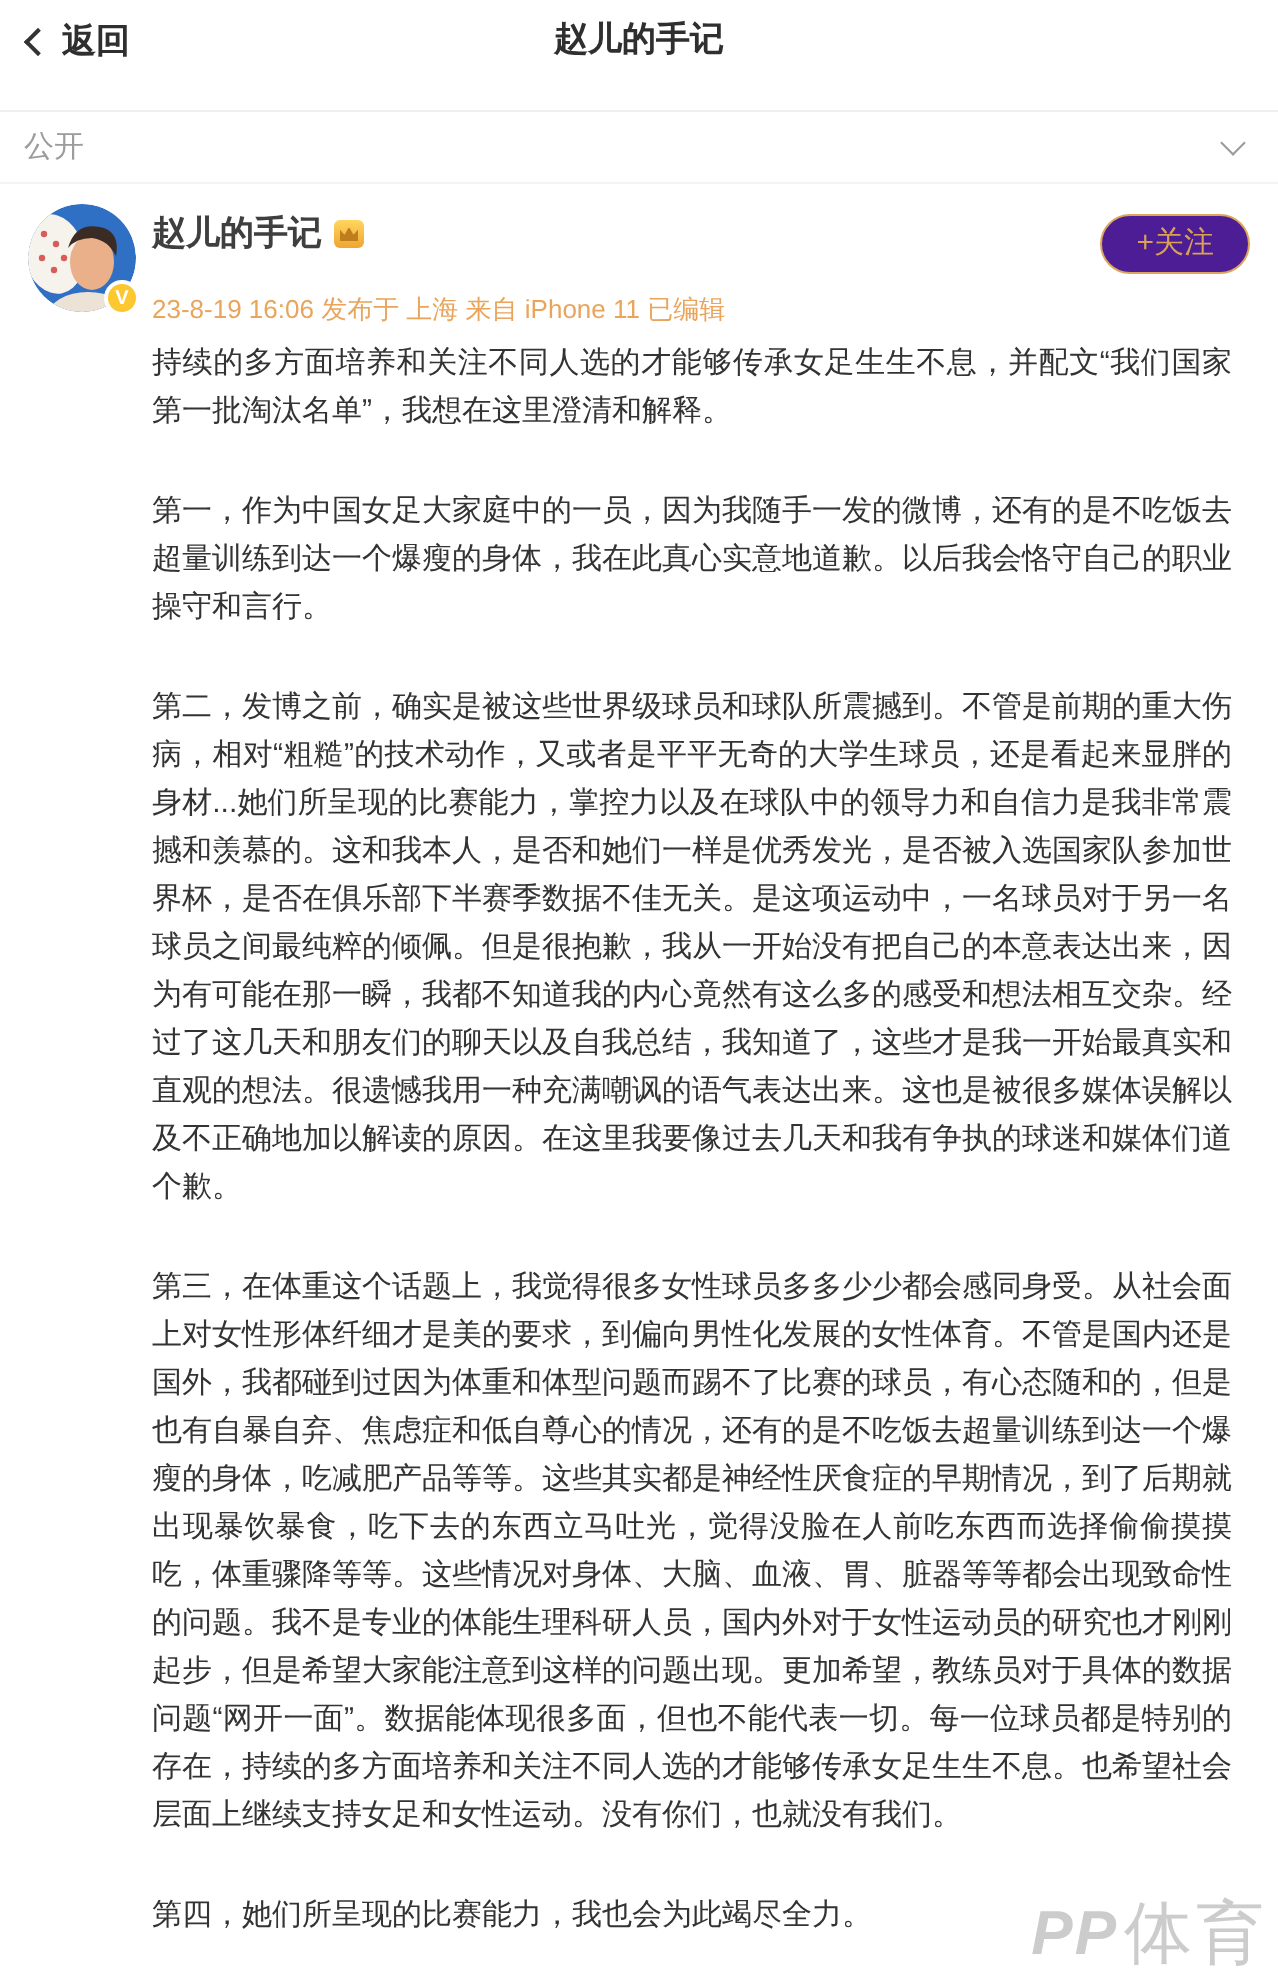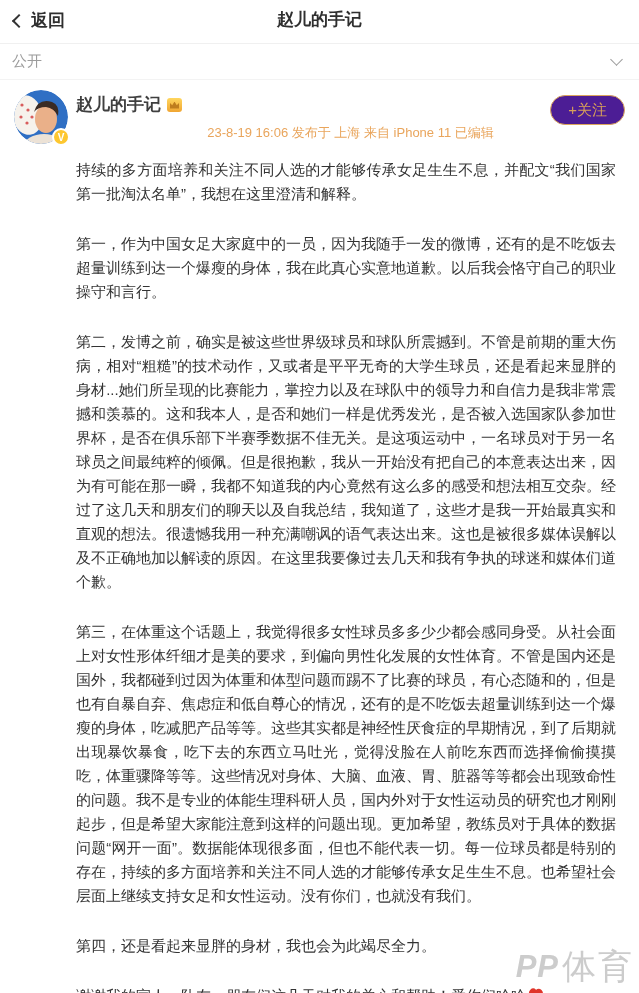--- a/index.html
+++ b/index.html
@@ -1,21 +1,21 @@
 <!DOCTYPE html>
 <html><head>
 <meta charset="utf-8">
 <style>
   * { margin:0; padding:0; box-sizing:border-box; }
   html,body { background:#fff; }
   body { font-family:"Liberation Sans","DejaVu Sans",sans-serif; }
   .page { position:relative; width:639px; height:993px; margin:0 auto; background:#fff; overflow:hidden; }
 
   
-  .navbar { position:relative; height:44px; border-bottom:1px solid #f0f0f0; background:#fff; }
+  .navbar { position:relative; height:56px; border-bottom:1px solid #f0f0f0; background:#fff; }
   .back { position:absolute; left:14px; top:0; height:40px; display:flex; align-items:center; gap:7px; cursor:pointer; }
   .chev-left { width:10px; height:10px; border-top:2.5px solid #333; border-left:2.5px solid #333; transform:rotate(-45deg); margin-top:1px; }
   .back-label { font-size:17px; font-weight:bold; color:#2f2f2f; }
   .nav-title { position:absolute; left:0; right:0; top:0; height:40px; line-height:40px; text-align:center; font-size:17px; font-weight:bold; color:#2f2f2f; pointer-events:none; }
 
   
   .visibility-bar { position:relative; height:36px; border-bottom:1px solid #f3f3f3; display:flex; align-items:center; padding:0 18px 0 12px; cursor:pointer; }
   .visibility-label { font-size:15px; color:#9c9c9c; }
   .chev-down { margin-left:auto; width:9px; height:9px; border-right:1.6px solid #9a9a9a; border-bottom:1.6px solid #9a9a9a; transform:rotate(45deg); margin-top:-4px; }
 
@@ -23,21 +23,21 @@
   .post { padding:10px 14px 0 14px; }
   .profile { position:relative; height:58px; }
   .avatar { position:absolute; left:0; top:0; width:54px; height:54px; border-radius:50%; overflow:visible; cursor:pointer; }
   .avatar svg { display:block; border-radius:50%; }
   .vbadge { position:absolute; right:-2px; bottom:-2px; width:18px; height:18px; border-radius:50%; background:#fdc730; border:2px solid #fff; color:#fff; font-size:10px; font-weight:bold; display:flex; align-items:center; justify-content:center; }
   .author-block { margin-left:62px; padding-top:3px; }
   .author-line { display:flex; align-items:center; gap:6px; }
   .author-name { font-size:17px; font-weight:bold; color:#3f3f3f; cursor:pointer; }
   .gold-badge { width:15px; height:14px; border-radius:3px; background:linear-gradient(180deg,#ffd65e,#f0a532); position:relative; }
   .gold-badge::after { content:""; position:absolute; left:3px; top:4px; width:9px; height:7px; background:#bf7d1e; clip-path:polygon(0 100%,0 20%,25% 55%,50% 0,75% 55%,100% 20%,100% 100%); }
-  .post-meta { margin-top:8px; font-size:13px; color:#e9a55c;text-align:center; }
+  .post-meta { margin-top:18px; font-size:13px; color:#e9a55c; }
   .follow-btn { position:absolute; right:0; top:5px; height:30px; padding:0 17px; border:1px solid #dca55d; border-radius:16px; background:#4c1d95; color:#d9a158; font-size:15px; line-height:28px; cursor:pointer; }
 
   
   .content { margin:10px 0 0 62px; width:540px; font-size:15px; line-height:24px; color:#333; text-align:justify; }
   .content p { margin:0; }
   .content p + p { margin-top:26px; }
 
   
   .heart { display:inline-block; position:relative; width:15px; height:13px; margin-left:2px; vertical-align:-1px; }
   .heart::before,.heart::after { content:""; position:absolute; top:0; width:7.5px; height:12px; border-radius:8px 8px 0 0; background:#e0352b; }
@@ -99,21 +99,21 @@
         <div class="post-meta">23-8-19 16:06 发布于 上海 来自 iPhone 11 已编辑</div>
       </div>
       <button class="follow-btn">+关注</button>
     </div>
 
     <div class="content">
       <p>持续的多方面培养和关注不同人选的才能够传承女足生生不息，并配文“我们国家第一批淘汰名单”，我想在这里澄清和解释。</p>
       <p>第一，作为中国女足大家庭中的一员，因为我随手一发的微博，还有的是不吃饭去超量训练到达一个爆瘦的身体，我在此真心实意地道歉。以后我会恪守自己的职业操守和言行。</p>
       <p>第二，发博之前，确实是被这些世界级球员和球队所震撼到。不管是前期的重大伤病，相对“粗糙”的技术动作，又或者是平平无奇的大学生球员，还是看起来显胖的身材...她们所呈现的比赛能力，掌控力以及在球队中的领导力和自信力是我非常震撼和羡慕的。这和我本人，是否和她们一样是优秀发光，是否被入选国家队参加世界杯，是否在俱乐部下半赛季数据不佳无关。是这项运动中，一名球员对于另一名球员之间最纯粹的倾佩。但是很抱歉，我从一开始没有把自己的本意表达出来，因为有可能在那一瞬，我都不知道我的内心竟然有这么多的感受和想法相互交杂。经过了这几天和朋友们的聊天以及自我总结，我知道了，这些才是我一开始最真实和直观的想法。很遗憾我用一种充满嘲讽的语气表达出来。这也是被很多媒体误解以及不正确地加以解读的原因。在这里我要像过去几天和我有争执的球迷和媒体们道个歉。</p>
       <p>第三，在体重这个话题上，我觉得很多女性球员多多少少都会感同身受。从社会面上对女性形体纤细才是美的要求，到偏向男性化发展的女性体育。不管是国内还是国外，我都碰到过因为体重和体型问题而踢不了比赛的球员，有心态随和的，但是也有自暴自弃、焦虑症和低自尊心的情况，还有的是不吃饭去超量训练到达一个爆瘦的身体，吃减肥产品等等。这些其实都是神经性厌食症的早期情况，到了后期就出现暴饮暴食，吃下去的东西立马吐光，觉得没脸在人前吃东西而选择偷偷摸摸吃，体重骤降等等。这些情况对身体、大脑、血液、胃、脏器等等都会出现致命性的问题。我不是专业的体能生理科研人员，国内外对于女性运动员的研究也才刚刚起步，但是希望大家能注意到这样的问题出现。更加希望，教练员对于具体的数据问题“网开一面”。数据能体现很多面，但也不能代表一切。每一位球员都是特别的存在，持续的多方面培养和关注不同人选的才能够传承女足生生不息。也希望社会层面上继续支持女足和女性运动。没有你们，也就没有我们。</p>
-      <p>第四，还是看起来显胖的身材，我也会为此竭尽全力。</p>
+      <p>第四，她们所呈现的比赛能力，我也会为此竭尽全力。</p>
       <p><span>谢谢我的家人，队友，朋友们这几天对我的关心和帮助！爱你们哈哈</span><span class="heart"></span></p>
     </div>
   </section>
 
   <div class="watermark">
     <span class="wm-pp">PP</span>
     <span class="wm-ty">体育</span>
   </div>
 
 </div>

